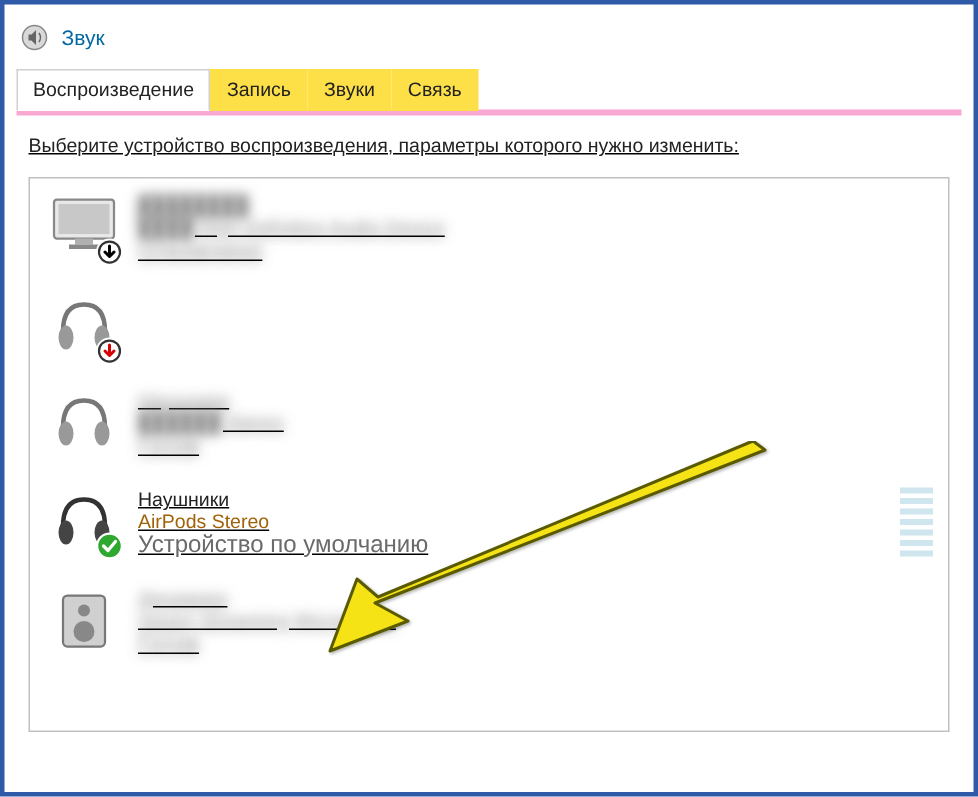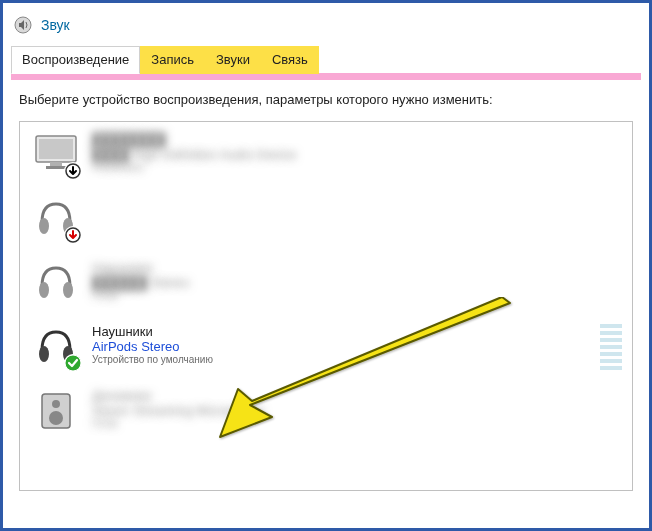--- a/index.html
+++ b/index.html
@@ -20,41 +20,42 @@
       gap: 8px;
       padding: 4px 2px 10px 2px;
     }
     .titlebar-icon {
       width: 20px; height: 20px;
       display: flex; align-items: center; justify-content: center;
     }
     .titlebar-title { font-size: 14px; color: #0369a1; }
     .tabs {
       display: flex;
-      border-bottom: 7px solid #f9a8d4;
+      border-bottom: 4px solid #f9a8d4;
       gap: 0;
     }
     .tab {
       padding: 5px 10px 6px 10px;
       font-size: 13px;
       color: #222;
       border: 1px solid transparent;
       border-bottom: none;
       cursor: pointer;
       position: relative;
       top: 1px;
       background: #fde047;
     }
     .tab.active {
       border: 1px solid #d0d0d0;
       border-bottom: 1px solid #fff;
       background: #fff;
     }
     .content {
       padding: 12px 8px 8px 8px;
+      text-decoration: underline;
     }
     .instruction {
       font-size: 13px;
       color: #222;
       margin-bottom: 14px;
     }
     .device-list {
       border: 1px solid #c0c0c0;
       height: 370px;
       overflow: hidden;
@@ -68,22 +69,22 @@
       padding: 8px 12px;
       position: relative;
     }
     .device-icon-wrap {
       width: 48px; height: 48px;
       position: relative;
       flex-shrink: 0;
     }
     .device-texts { padding-top: 2px; }
     .device-name { font-size: 13px; color: #222; }
-    .device-sub { font-size: 13px; color: #1d4ed8; }
-    .device-status { font-size: 10px; color: #6a6a6a; }
+    .device-sub { font-size: 13px; color: #a16207; }
+    .device-status { font-size: 16px; color: #6a6a6a; }
     .blurred .device-name,
     .blurred .device-sub,
     .blurred .device-status {
       color: transparent;
       text-shadow: 0 0 8px rgba(120,120,120,0.8);
       user-select: none;
     }
     .overlay-badge {
       position: absolute;
       bottom: -2px; right: -2px;

